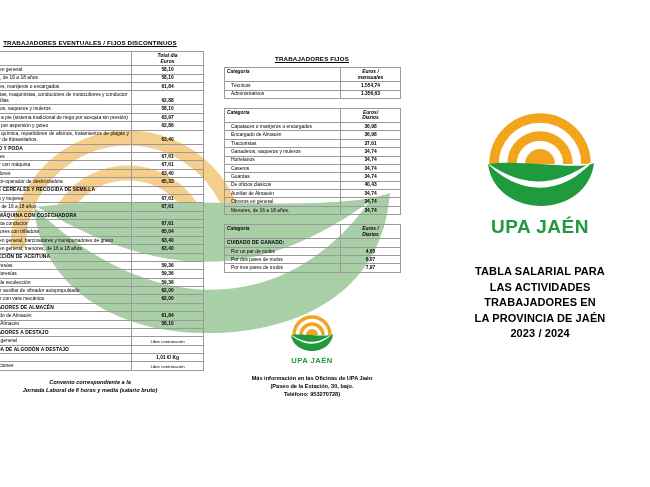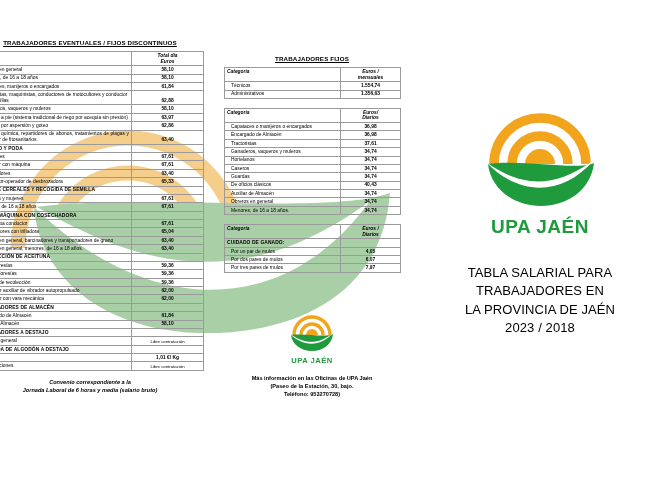--- a/index.html
+++ b/index.html
@@ -45,21 +45,21 @@
   .foot{margin-top:7px;font-size:5.6px;font-style:italic;font-weight:bold;
         text-align:center;line-height:1.5;}
 
   
   #mid-logo{margin:34px auto 0 auto;width:64px;}
   .mid-info{margin-top:9px;font-size:5.6px;font-weight:bold;text-align:center;
             line-height:1.45;}
 
   
   #right-logo{margin:62px auto 0 auto;width:152px;}
-  #right-title{margin:26px 6px 0 6px;font-size:13px;font-weight:normal;
+  #right-title{margin:26px 6px 0 6px;font-size:11px;font-weight:bold;
                text-align:center;line-height:1.42;letter-spacing:.1px;}
   #right-period{margin:16px 10px 0 10px;font-size:8.2px;font-style:italic;
                 text-align:center;line-height:1.45;}
 
   .logo-word{font-weight:bold;color:#1f9a3c;text-align:center;letter-spacing:.5px;}
 </style>
 </head>
 <body>
 
 <div id="page">
@@ -395,20 +395,21 @@
         </g>
         <path d="M61 63 A15 15 0 0 1 91 63 Z" fill="#F2A41C"></path>
         <path d="M24 63 C 58 58 114 70 130 62 C 127 89 103 105 77 105 C 51 105 27 89 24 63 Z" fill="#1F9A3C"></path>
         <path d="M22 61 C 50 81 84 93 130 59 C 96 98 52 93 22 61 Z" fill="#ffffff"></path>
       </svg>
       <div class="logo-word" style="font-size:19px;margin-top:3px">UPA JAÉN</div>
     </div>
 
     <div id="right-title">
       <div>TABLA SALARIAL PARA</div>
+      <div>LAS ACTIVIDADES</div>
       <div>TRABAJADORES EN</div>
       <div>LA PROVINCIA DE JAÉN</div>
-      <div>2023 / 2018</div>
+      <div>2023 / 2024</div>
     </div>
 
   </div>
 
 </div>
 
 </body></html>

